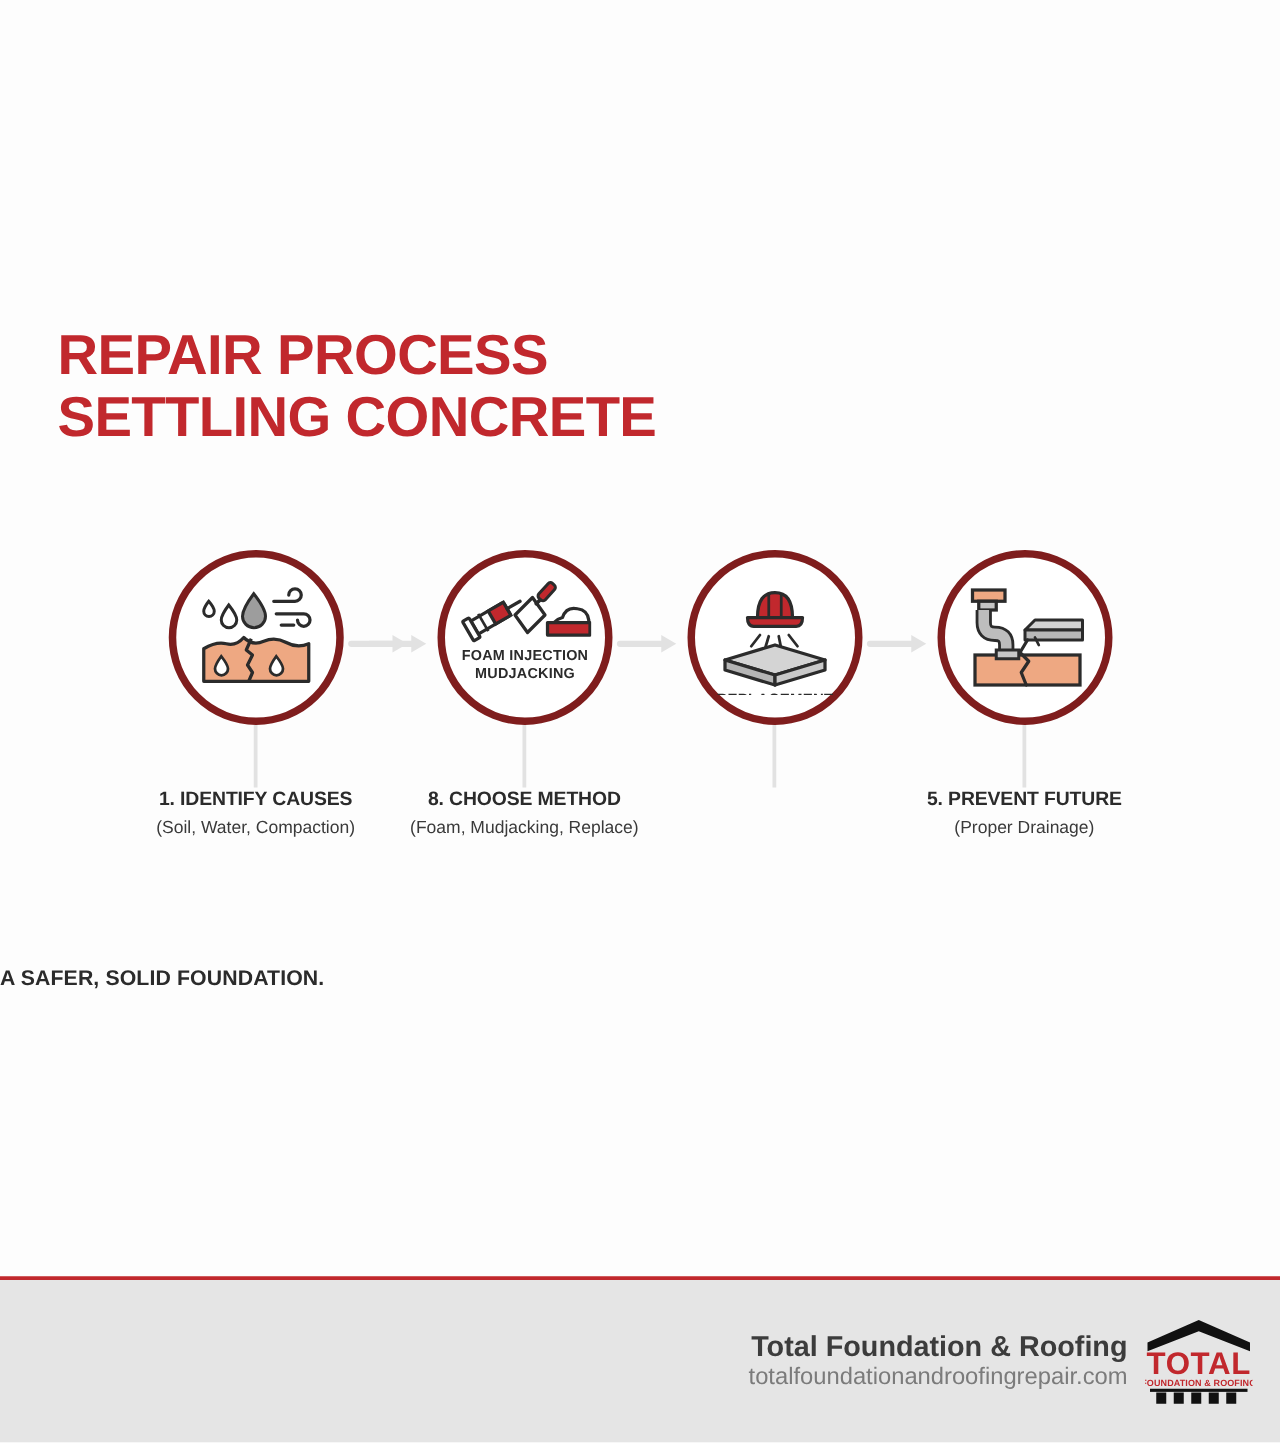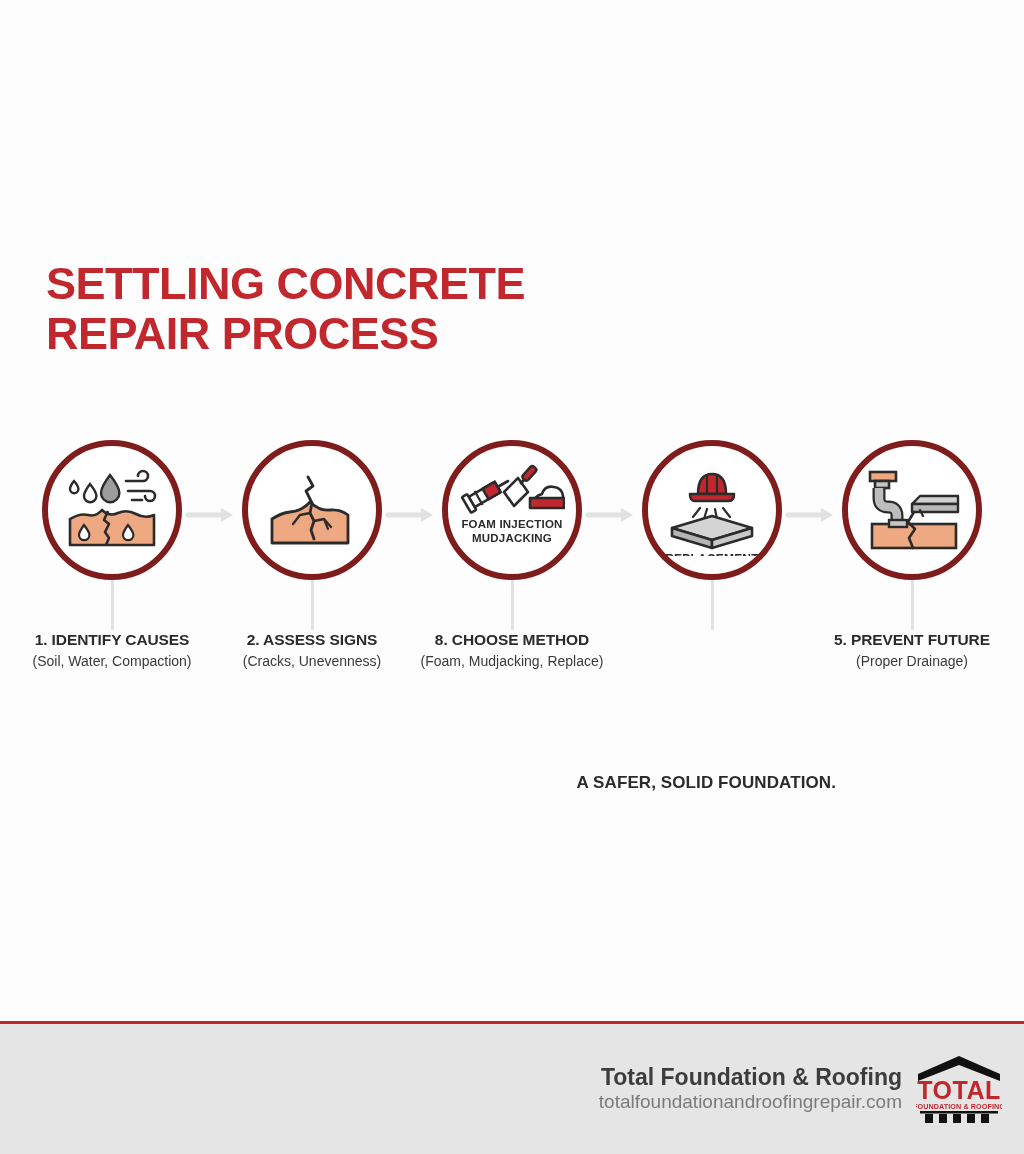--- a/index.html
+++ b/index.html
@@ -91,21 +91,21 @@
     color: #3a3a3a;
     line-height: 1.35;
     margin-top: 2px;
   }
 
   
   .tagline {
     position: absolute;
     left: 0; top: 773px;
     width: 836px;
-    text-align: right;
+    text-align: left;
     font-size: 17px;
     font-weight: bold;
     color: #2b2b2b;
     letter-spacing: 0.1px;
   }
 
   
   .divider {
     position: absolute;
     left: 0; top: 1021px;
@@ -137,22 +137,22 @@
   }
   .logo { width: 86px; height: 70px; }
   .logo svg { display: block; }
 </style>
 </head>
 <body>
 
 <div id="page">
 
   <h1 class="title">
+    <span class="title-line">REPAIR PROCESS</span>
     <span class="title-line">SETTLING CONCRETE</span>
-    <span class="title-line">REPAIR PROCESS</span>
   </h1>
 
   <div class="steps">
 
     <div class="step">
       <div class="circle">
         <svg width="96" height="86" viewBox="0 0 96 86">
 
           <path d="M10 14 q-4 5 -4 8 a4.2 4.2 0 0 0 8.4 0 q0-3 -4.4-8z" fill="none" stroke="#2b2b2b" stroke-width="2.4"></path>
 
@@ -179,40 +179,20 @@
       </div>
     </div>
 
     <div class="arrow">
       <svg width="48" height="16" viewBox="0 0 48 16">
         <path d="M0 8 H36" stroke="#e2e2e2" stroke-width="5" stroke-linecap="round"></path>
         <path d="M33 1 L45 8 L33 15 Z" fill="#e2e2e2"></path>
       </svg>
     </div>
 
-    <div class="step">
-      <div class="circle">
-        <svg width="96" height="86" viewBox="0 0 96 86">
-
-          <path d="M8 52 q9-6 18-7 q12-1 20-10 q9 9 20 8 q10-1 18 5 V76 H8 Z" fill="#EEA882" stroke="#2b2b2b" stroke-width="2.8" stroke-linejoin="round"></path>
-
-          <path d="M48 36 l-6-12 l7-5 l-5-9" fill="none" stroke="#2b2b2b" stroke-width="2.8" stroke-linejoin="round" stroke-linecap="round"></path>
-          <path d="M48 36 l-2 10 l4 8 l-3 9 l3 9" fill="none" stroke="#2b2b2b" stroke-width="2.8" stroke-linejoin="round" stroke-linecap="round"></path>
-
-          <path d="M46 46 l-10 2 l-7 9" fill="none" stroke="#2b2b2b" stroke-width="2.3" stroke-linejoin="round" stroke-linecap="round"></path>
-          <path d="M50 54 l10 -2 l7 8" fill="none" stroke="#2b2b2b" stroke-width="2.3" stroke-linejoin="round" stroke-linecap="round"></path>
-          <path d="M60 52 l4 10" fill="none" stroke="#2b2b2b" stroke-width="2.1" stroke-linecap="round"></path>
-        </svg>
-      </div>
-      <div class="stem"></div>
-      <div class="cap">
-        <div class="cap-title">2. ASSESS SIGNS</div>
-        <div class="cap-sub">(Cracks, Unevenness)</div>
-      </div>
-    </div>
 
     <div class="arrow">
       <svg width="48" height="16" viewBox="0 0 48 16">
         <path d="M0 8 H36" stroke="#e2e2e2" stroke-width="5" stroke-linecap="round"></path>
         <path d="M33 1 L45 8 L33 15 Z" fill="#e2e2e2"></path>
       </svg>
     </div>
 
     <div class="step">
       <div class="circle">

